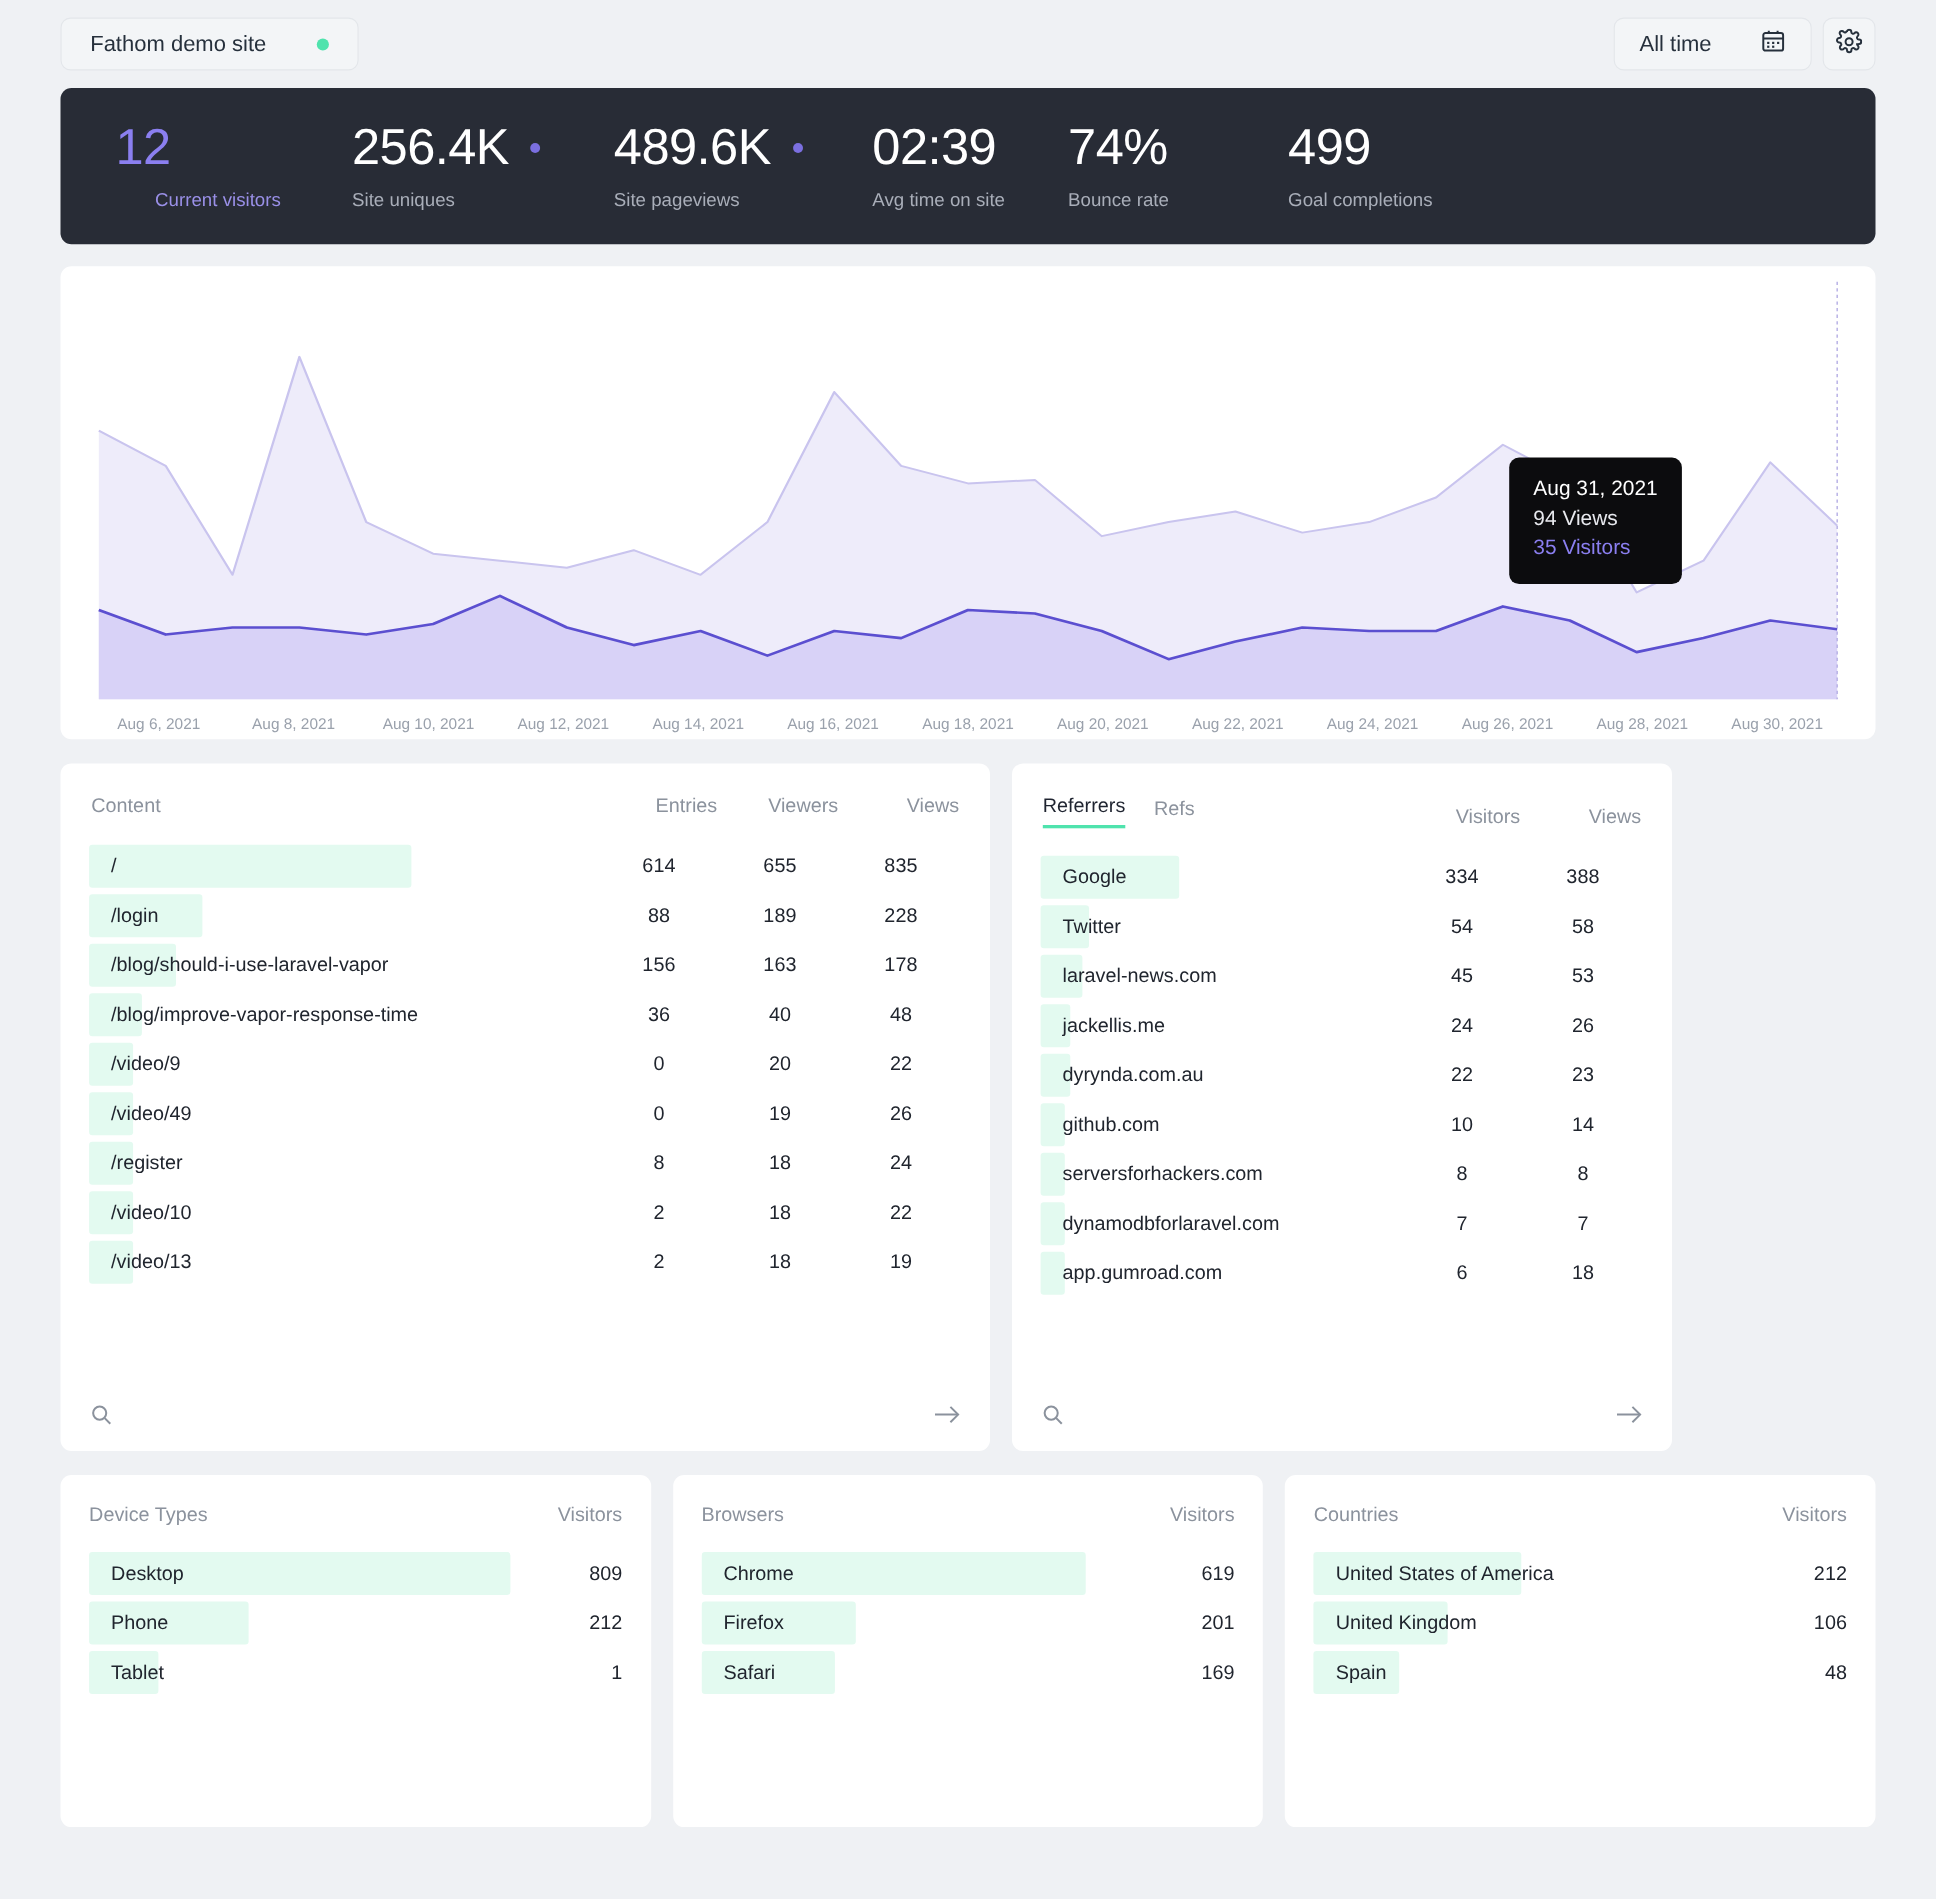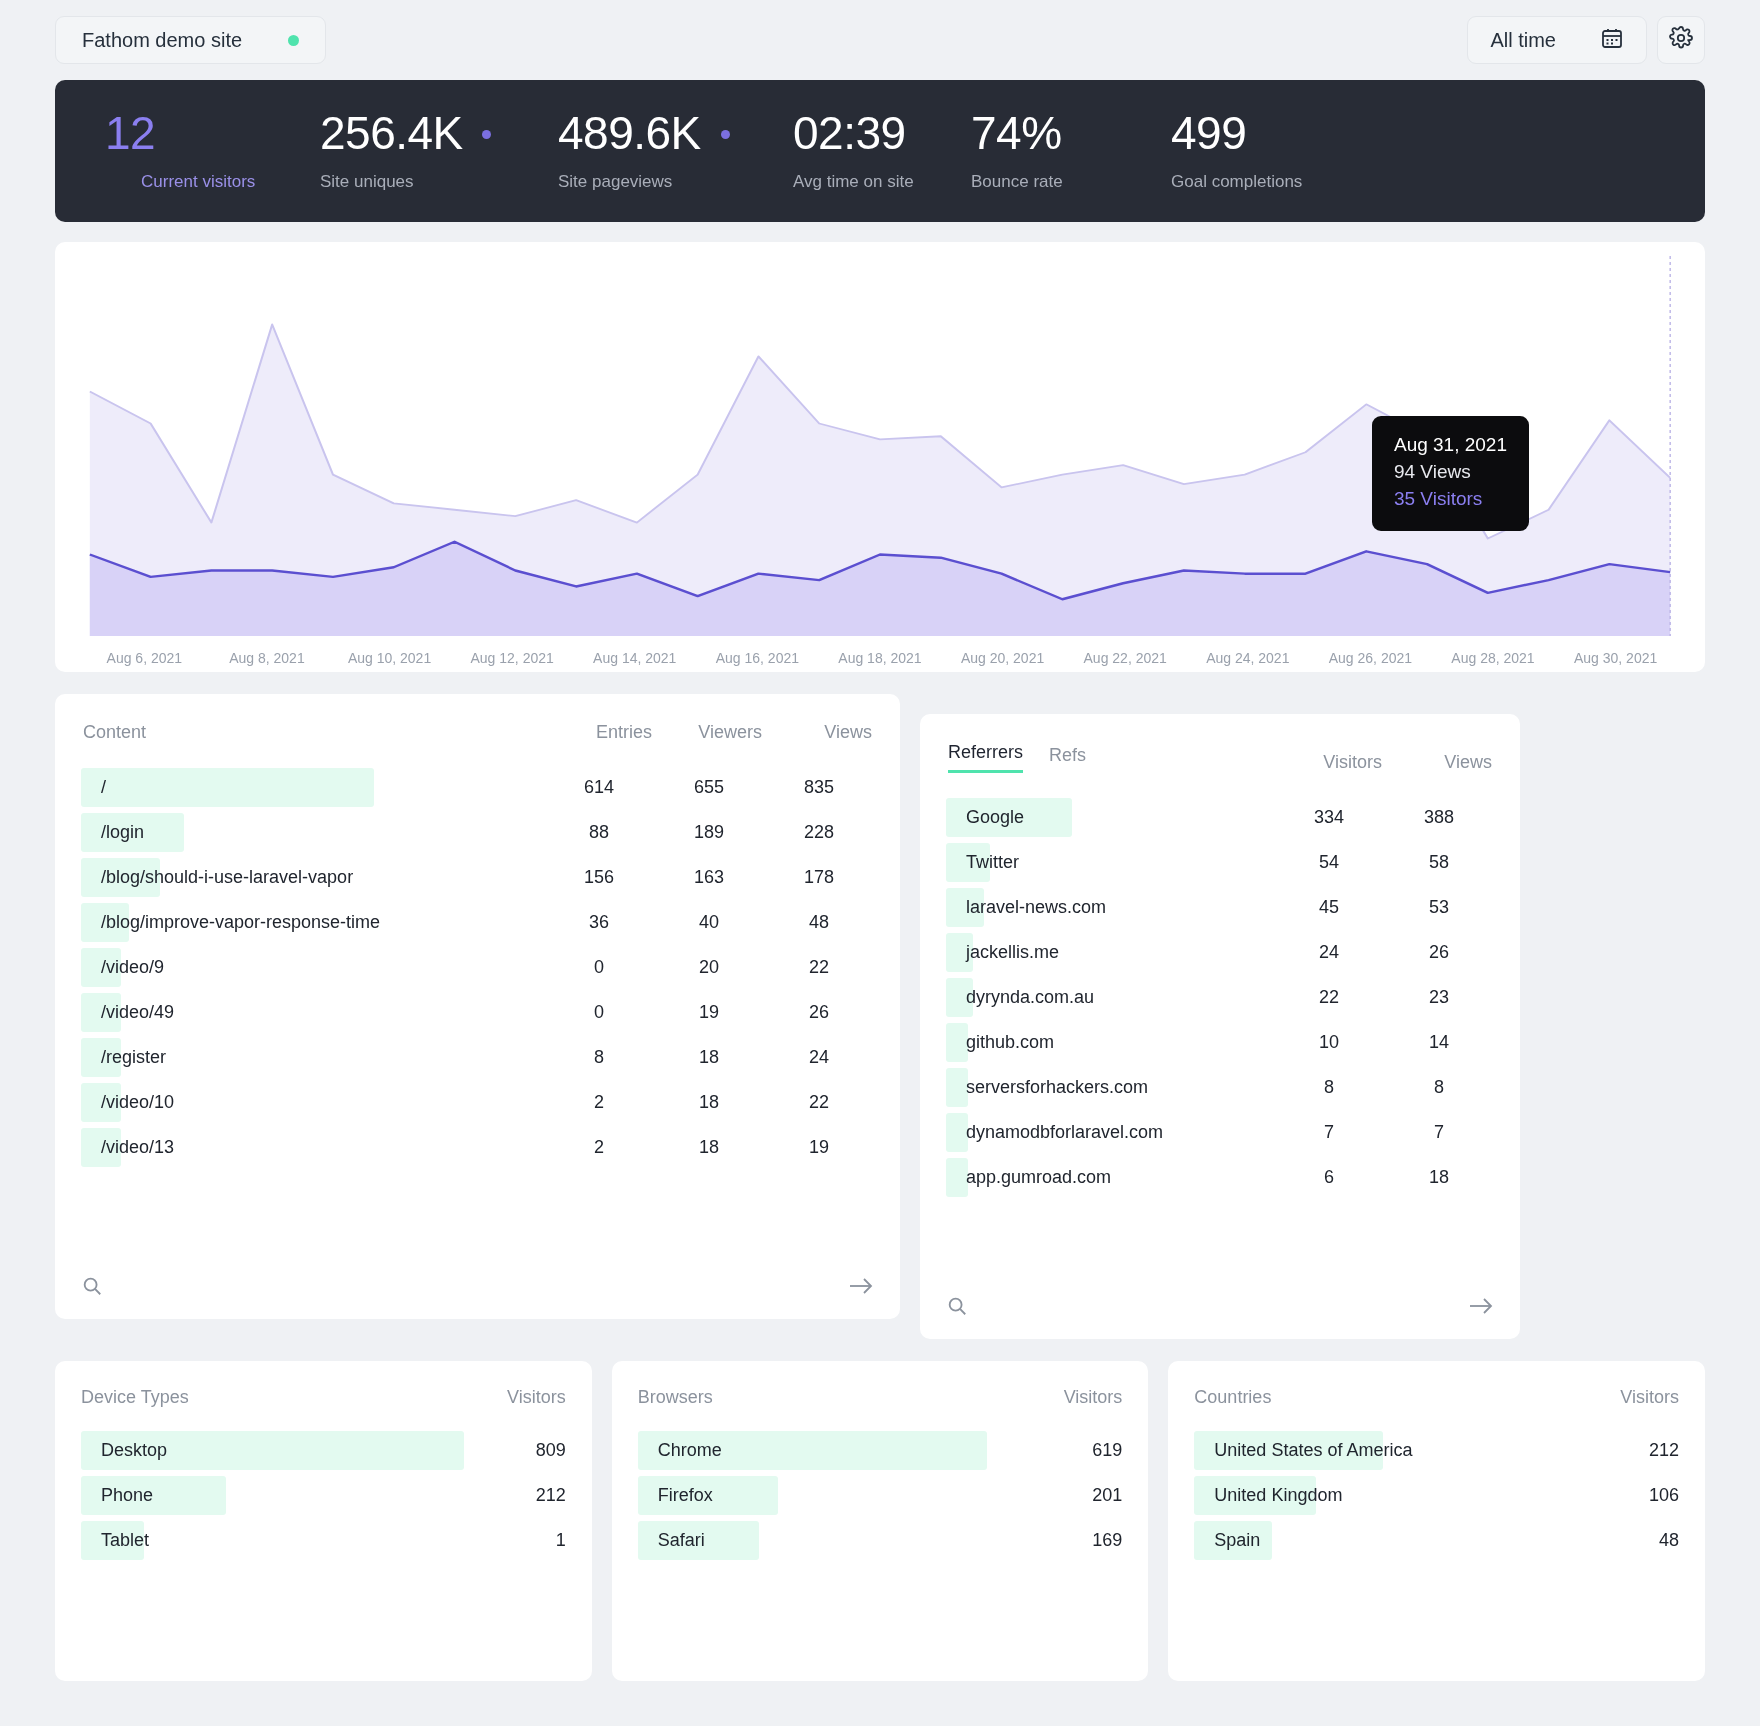--- a/index.html
+++ b/index.html
@@ -70,21 +70,21 @@
     background: #0c0c0e; border-radius: 9px; padding: 16px 22px 18px 22px;
     line-height: 1.42;
   }
   .tooltip .t-date { color: #ffffff; font-size: 19px; }
   .tooltip .t-views { color: #e8e9ee; font-size: 19px; }
   .tooltip .t-visitors { color: #8b7ff0; font-size: 19px; }
 
   
   .midrow { display: flex; gap: 20px; margin-top: 22px; }
   .content-card { width: 845px; height: 625px; padding: 28px 26px 0 26px; position: relative; }
-  .ref-card { width: 600px; height: 625px; padding: 28px 26px 0 26px; position: relative; margin-top: 20px; }
+  .ref-card { width: 600px; height: 625px; padding: 28px 26px 0 26px; position: relative; }
 
   .thead { display: flex; align-items: flex-end; font-size: 18px; color: #8b929d; padding: 0 2px 22px 2px; }
   .thead .first { flex: 1; }
   .col-n { width: 110px; text-align: right; }
   .tabset { display: flex; gap: 26px; flex: 1; align-items: flex-end; }
   .tab { font-size: 18px; color: #8b929d; padding-bottom: 7px; cursor: pointer; }
   .tab.active { color: #1f2430; border-bottom: 3px solid #4fe3ad; }
 
   .row { display: flex; align-items: center; height: 45px; position: relative; font-size: 18px; }
   .row .bar {

